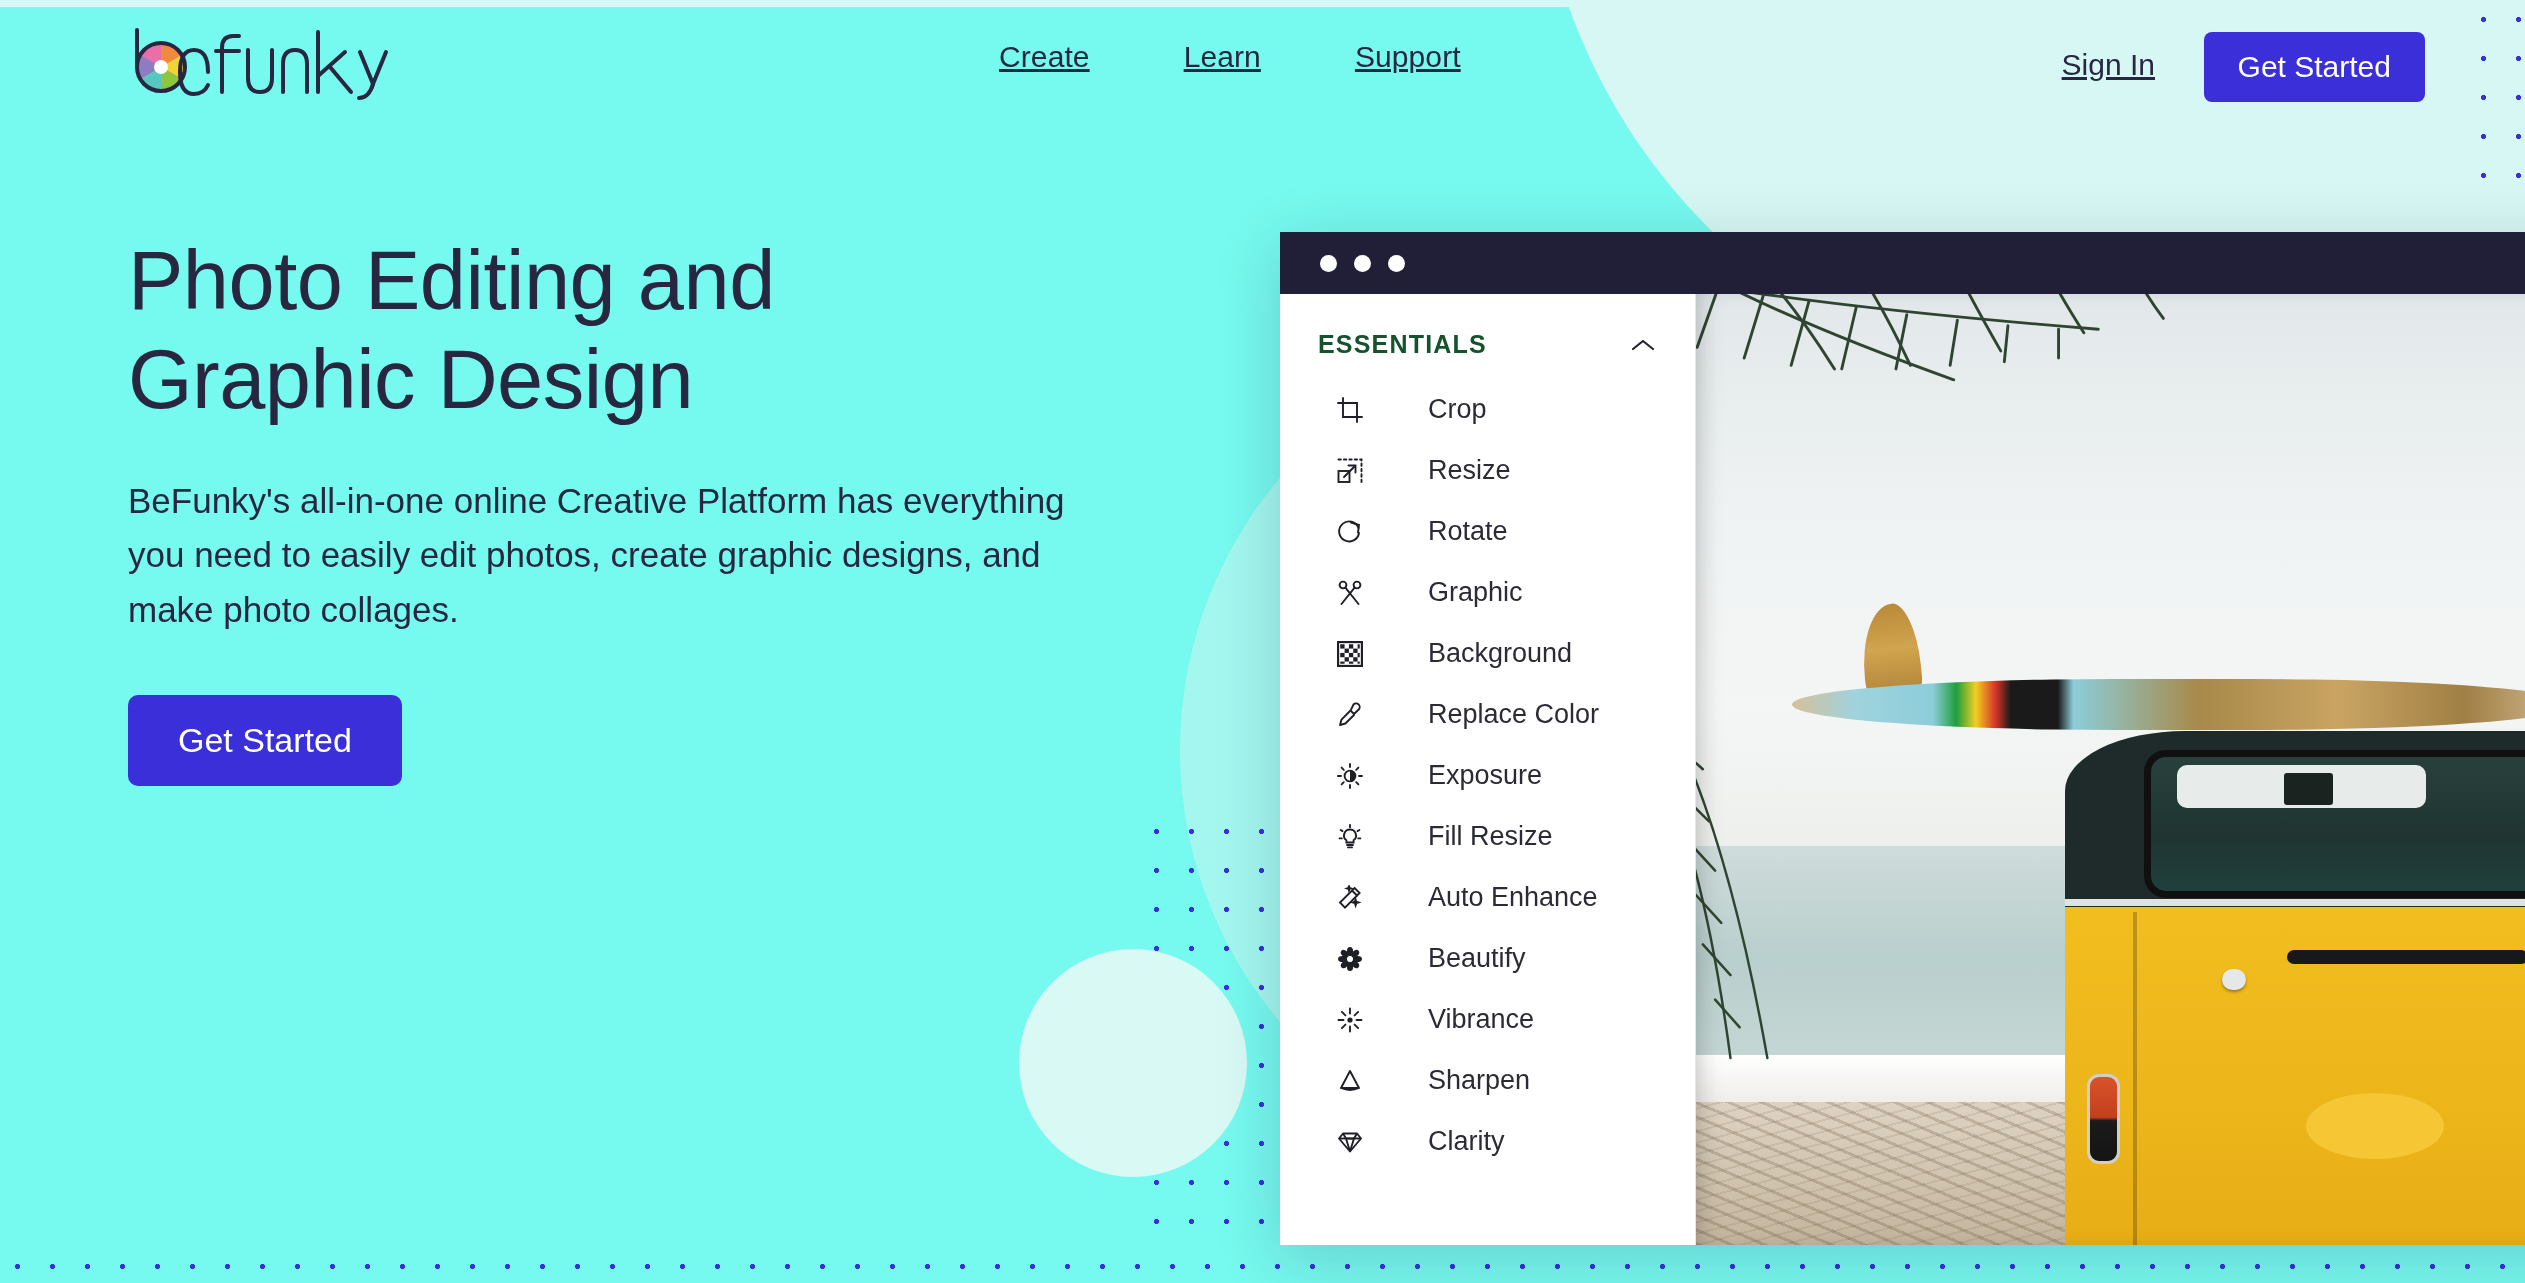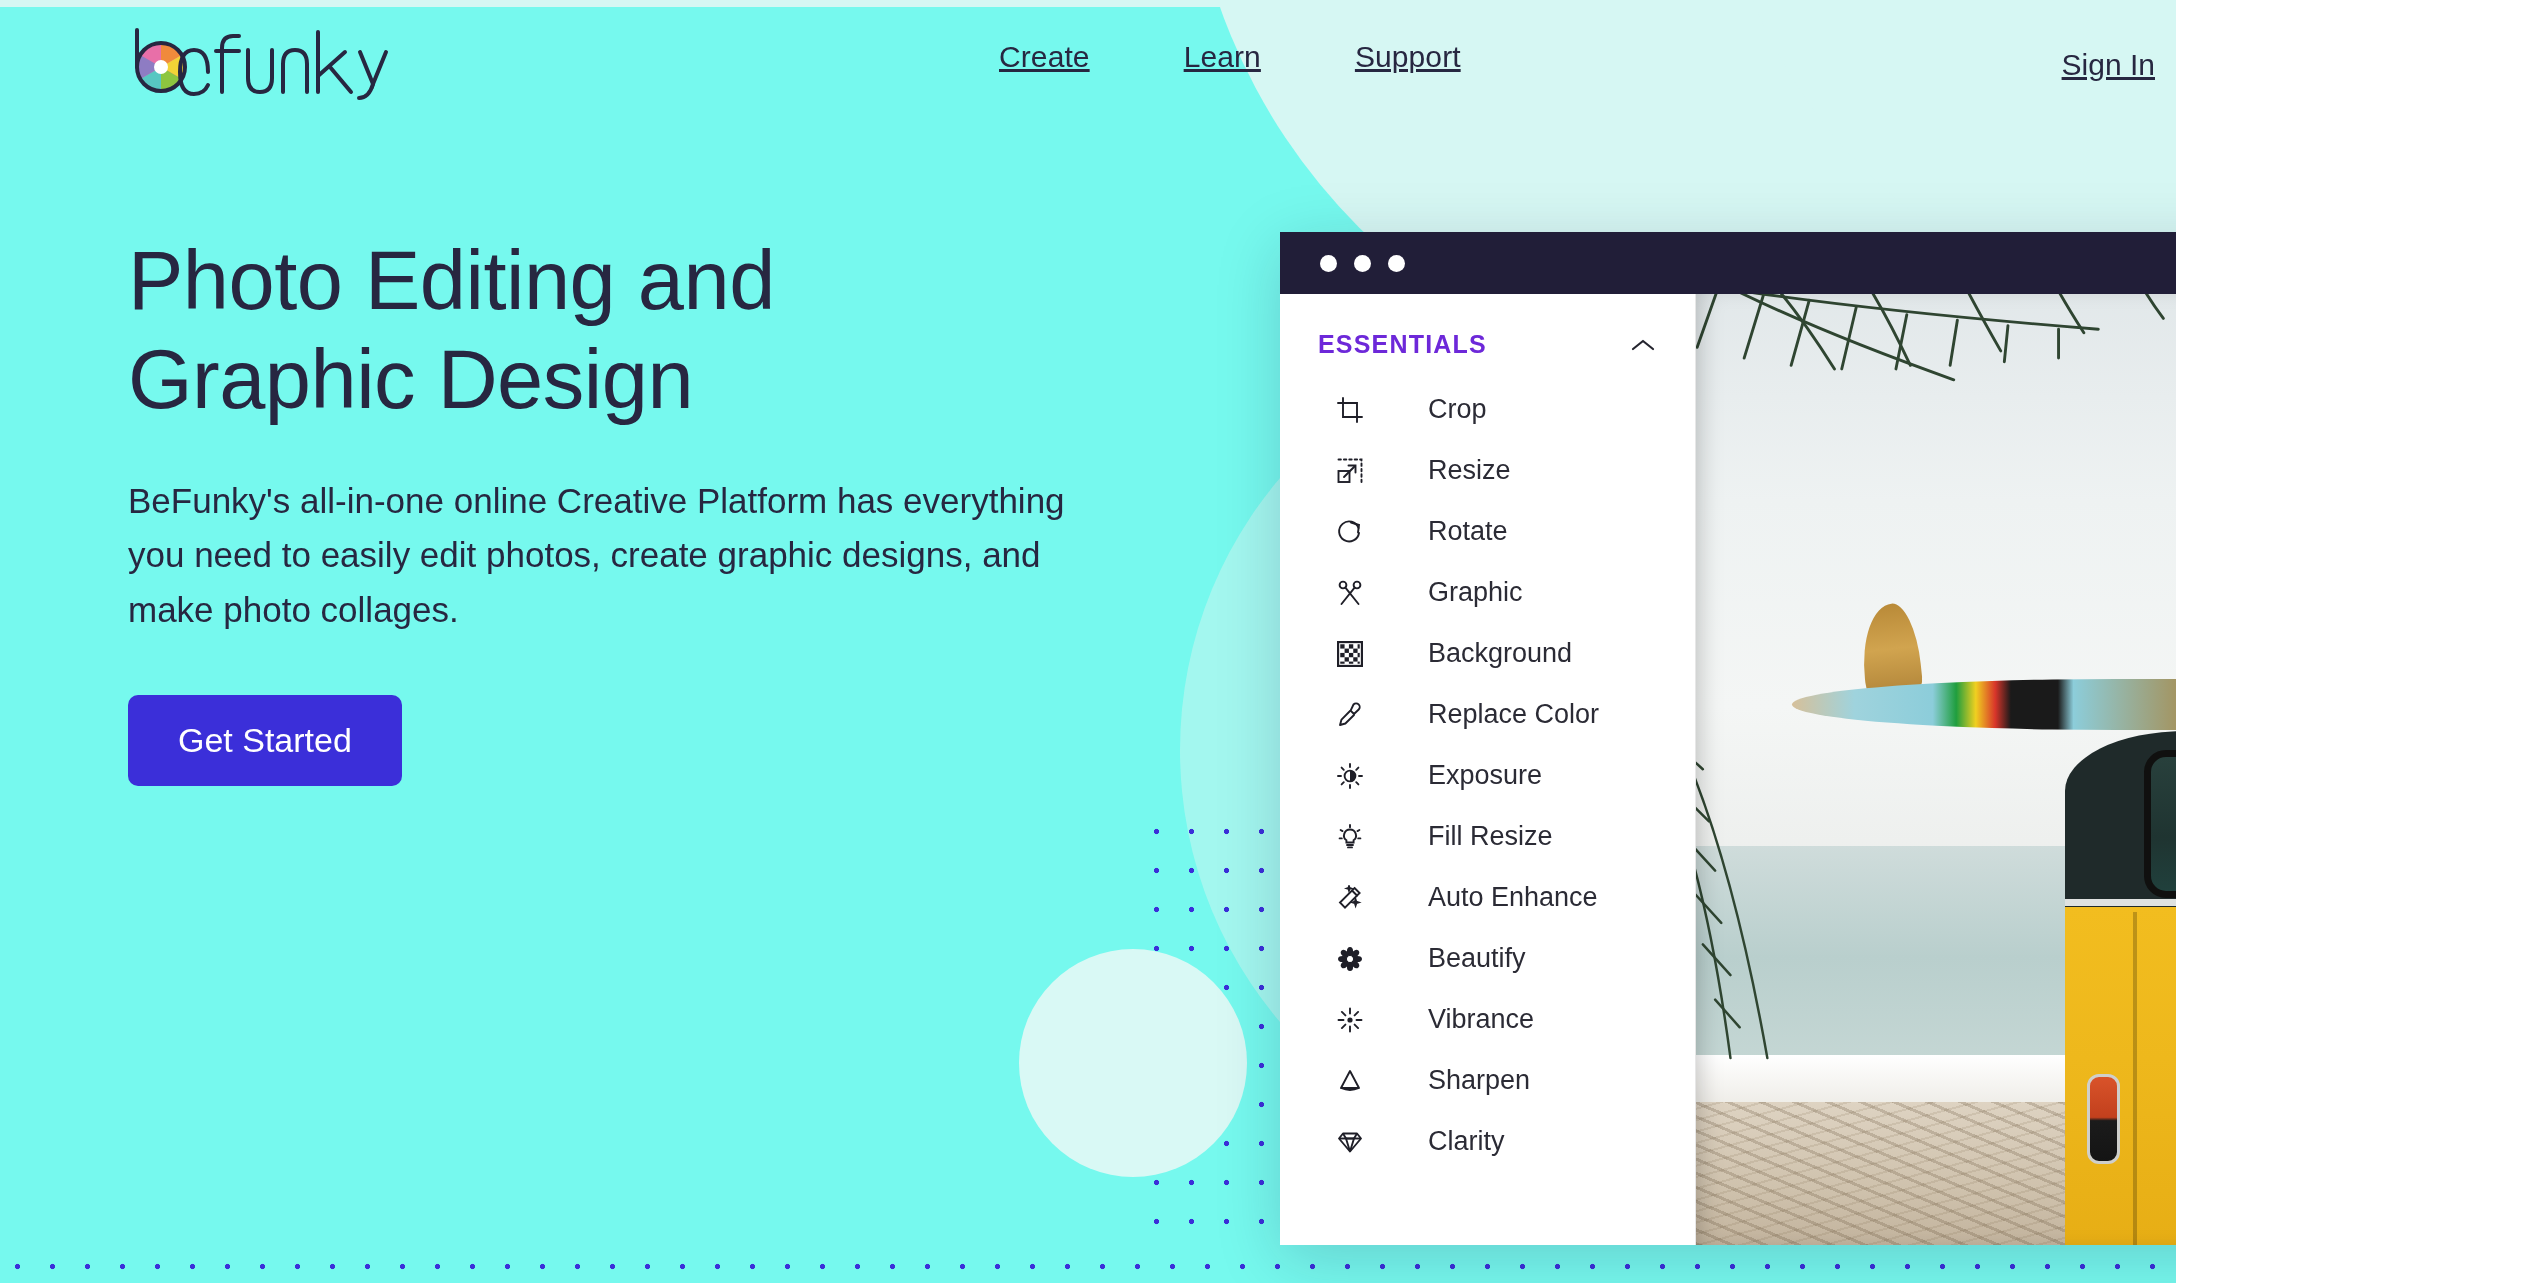--- a/index.html
+++ b/index.html
@@ -3,21 +3,21 @@
 <meta charset="utf-8">
 <style>
   * { box-sizing: border-box; margin: 0; padding: 0; }
   html, body {
     width: 2525px; height: 1283px;
     overflow: hidden;
     font-family: "Liberation Sans", sans-serif;
   }
   #page {
     position: relative;
-    width: 2176px; height: 1283px;
+    width: 2525px; height: 1283px;
     background: #D6F7F3;
     overflow: hidden;
   }
 
   
   .bg-turquoise {
     position: absolute;
     left: 0; top: 7px;
     width: 2525px; height: 1240px;
     background: #76F9EE;
@@ -206,21 +206,21 @@
   .panel-head {
     display: flex;
     align-items: center;
     justify-content: space-between;
     padding: 14px 40px 10px 38px;
   }
   .panel-title {
     font-size: 25px;
     font-weight: 700;
     letter-spacing: 1.2px;
-    color: #6d28d9;
+    color: #14532d;
   }
   .chev {
     color: #25252F;
     display: flex;
     align-items: center;
   }
   .tool-list { margin-top: 10px; }
   .tool {
     display: flex;
     align-items: center;

